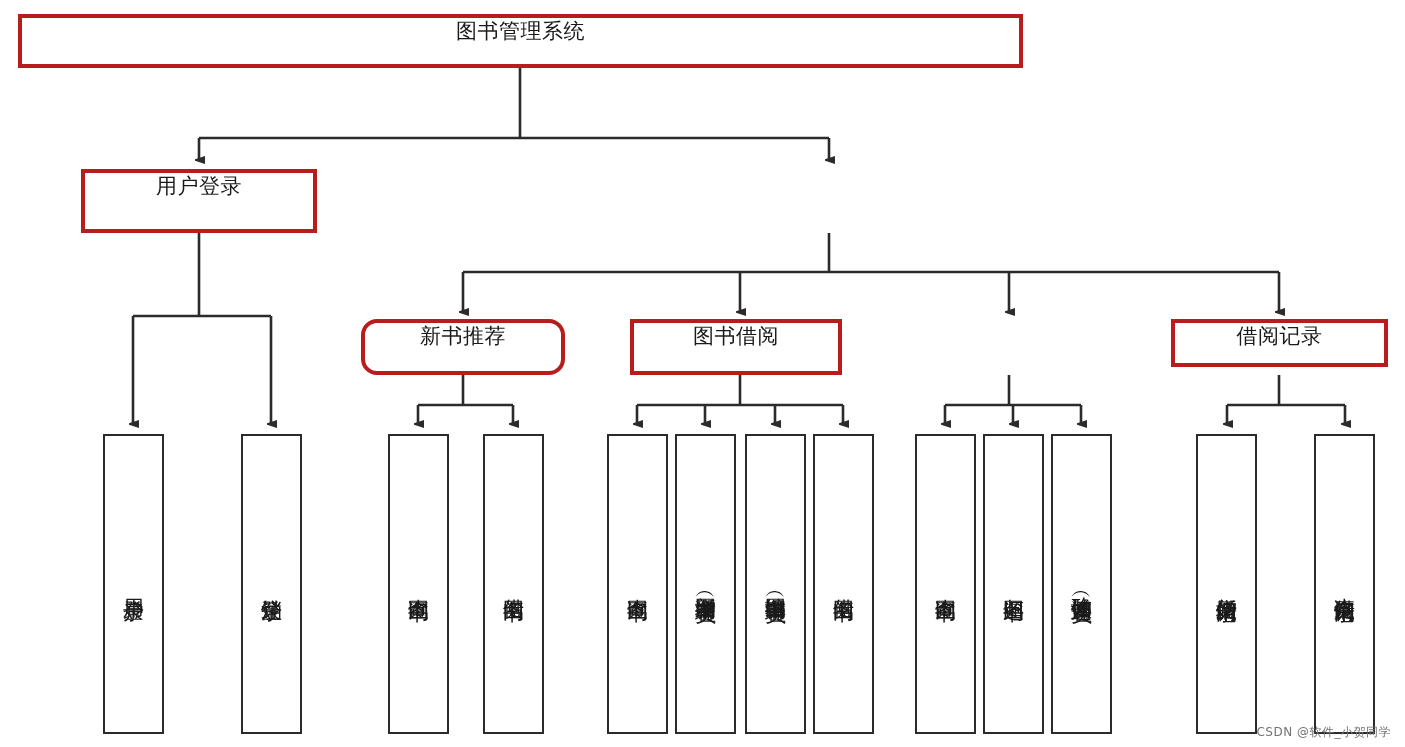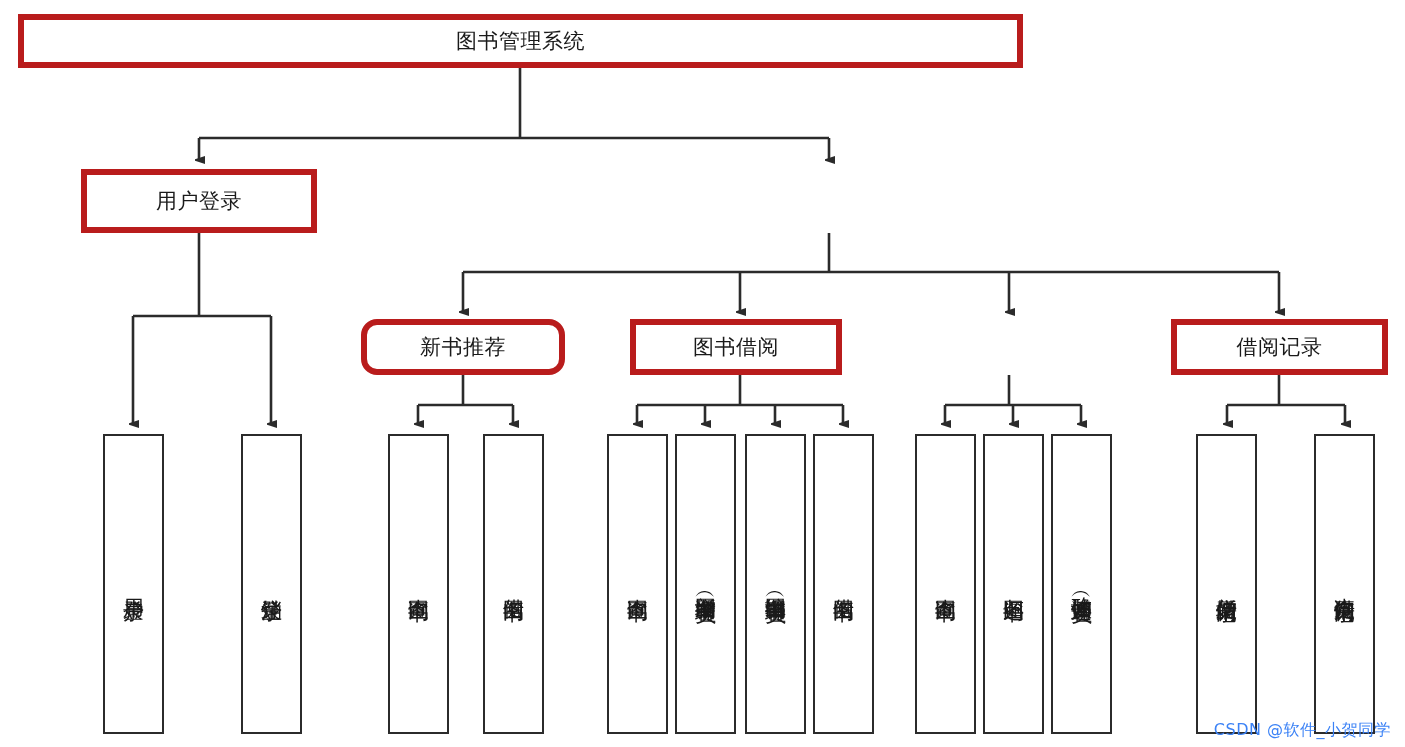--- a/index.html
+++ b/index.html
@@ -23,23 +23,22 @@
     position: absolute;
     left: 0;
     top: 0;
     width: 1405px;
     height: 747px;
   }
   .node-box {
     position: absolute;
     box-sizing: border-box;
     background: #ffffff;
-    border: 6px solid #b91c1c;
+    border: 4px solid #b91c1c;
     display: flex;
-    align-items: center;
     justify-content: center;
   }
   .node-label {
     color: #1a1a1a;
     font-size: 21px;
     line-height: 1.25;
     letter-spacing: 0.5px;
     white-space: nowrap;
     text-align: center;
   }
@@ -60,22 +59,22 @@
     letter-spacing: 1px;
     writing-mode: vertical-rl;
     text-orientation: upright;
     white-space: nowrap;
     text-align: center;
   }
   .watermark {
     position: absolute;
     right: 14px;
     bottom: 6px;
-    color: #3b82f6;
-    font-size: 16px;
+    color: #737373;
+    font-size: 12px;
     letter-spacing: 0.5px;
     white-space: nowrap;
     pointer-events: none;
   }
 </style>
 </head>
 <body>
 
 <div id="diagram-root">
 
@@ -139,21 +138,21 @@
   <div class="node-box" style="left:81px; top:169px; width:236px; height:64px;">
     <span class="node-label">用户登录</span>
   </div>
 
   <div class="node-box" style="left:361px; top:319px; width:204px; height:56px;border-radius:16px;">
     <span class="node-label">新书推荐</span>
   </div>
   <div class="node-box" style="left:630px; top:319px; width:212px; height:56px;">
     <span class="node-label">图书借阅</span>
   </div>
-  <div class="node-box" style="left:1171px; top:319px; width:217px; height:56px;">
+  <div class="node-box" style="left:1171px; top:319px; width:217px; height:48px;">
     <span class="node-label">借阅记录</span>
   </div>
 
   <div class="leaf-box" style="left:103px; top:434px; width:61px; height:300px;">
     <span class="leaf-label">用户登录</span>
   </div>
   <div class="leaf-box" style="left:241px; top:434px; width:61px; height:300px;">
     <span class="leaf-label">注销登录</span>
   </div>
 

